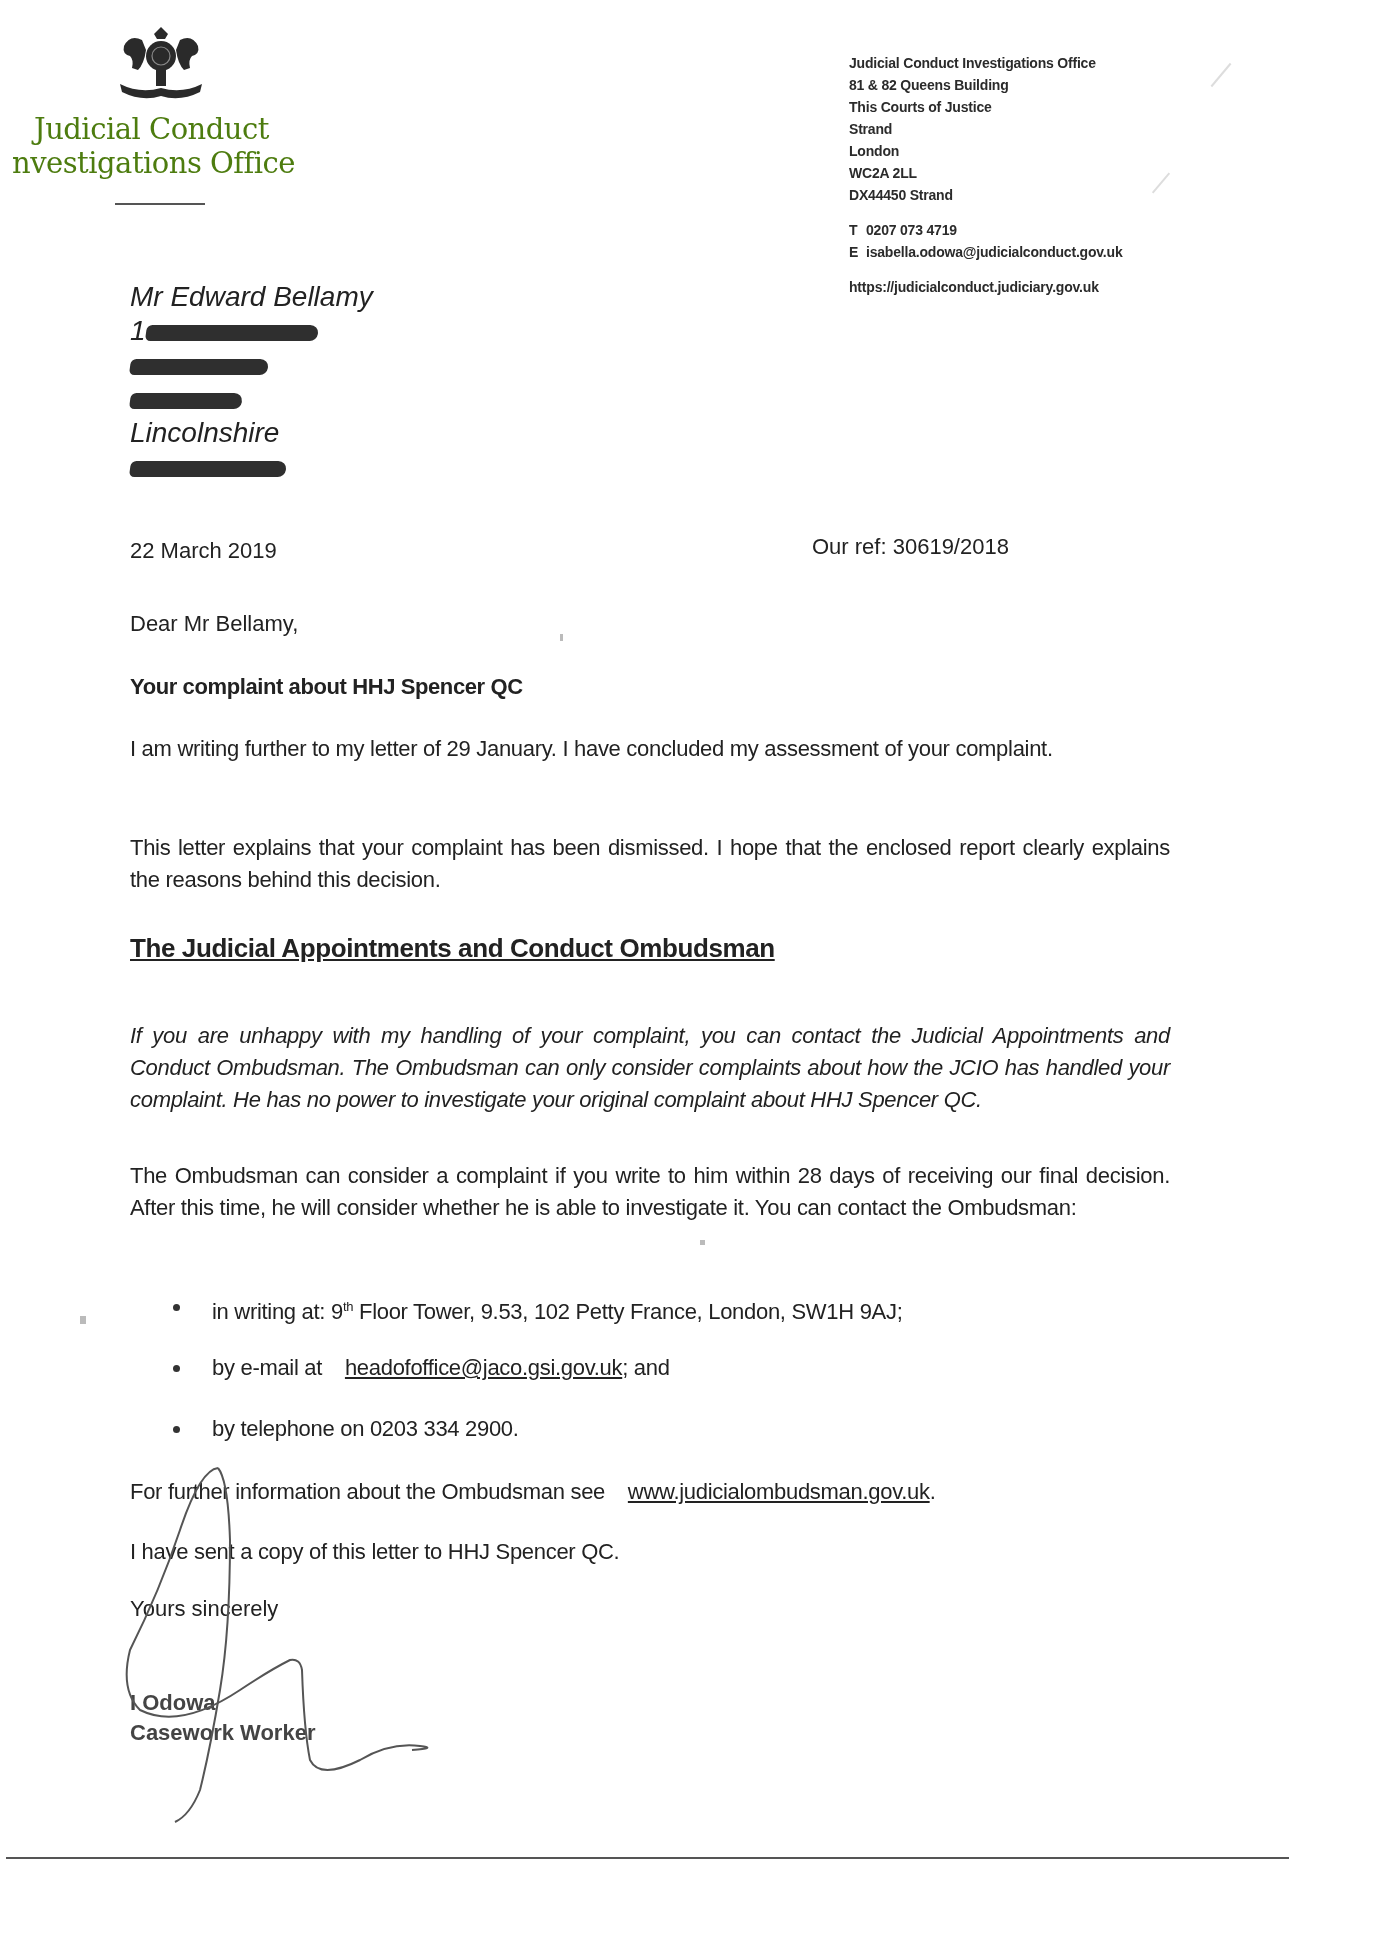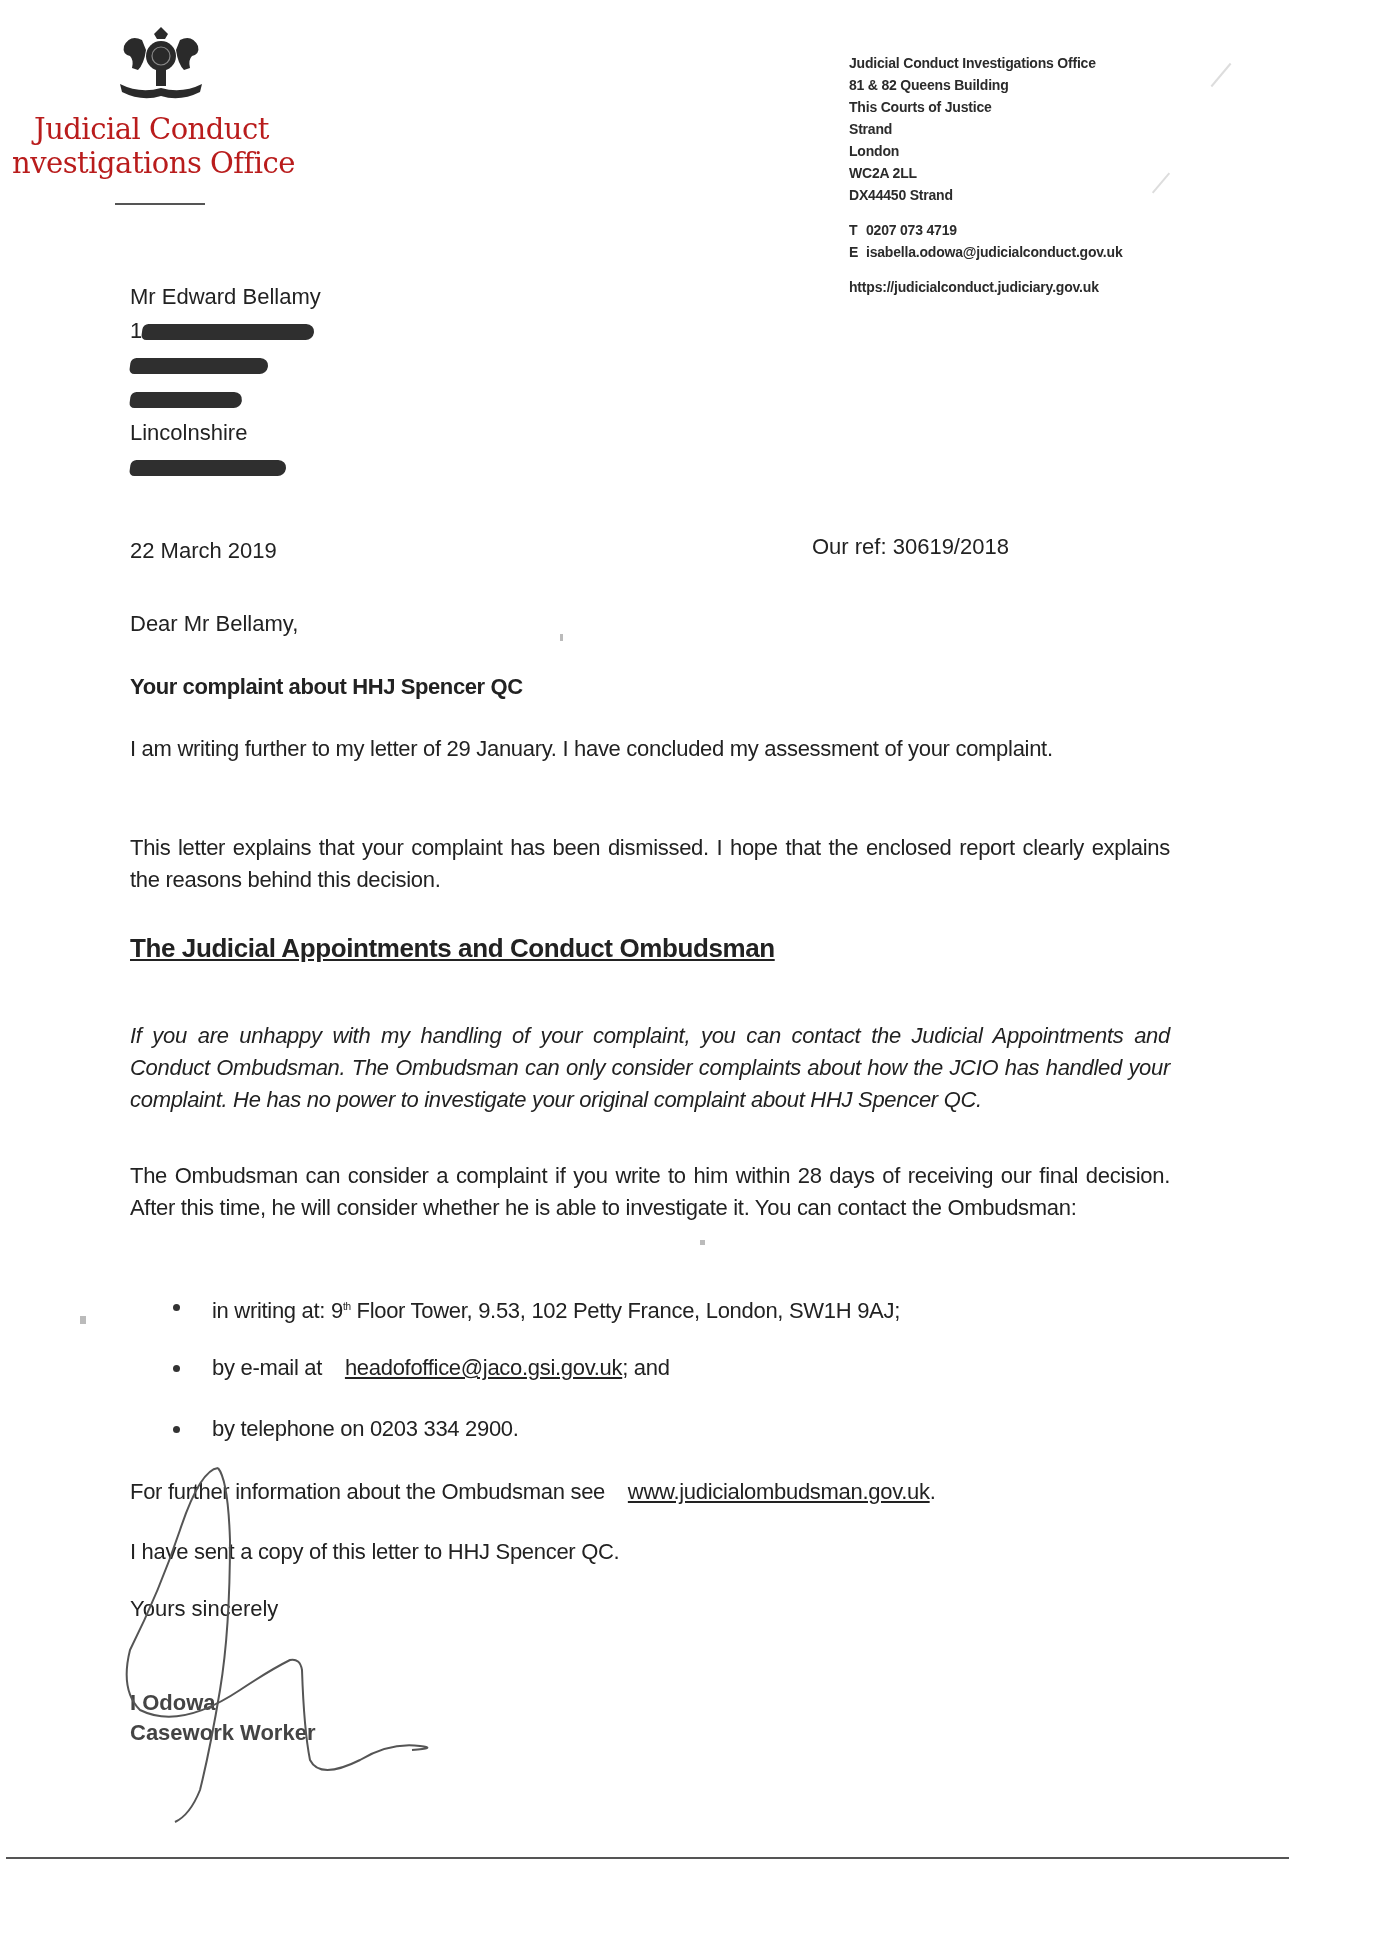--- a/index.html
+++ b/index.html
@@ -1,32 +1,32 @@
 <!DOCTYPE html>
 <html><head>
 <meta charset="utf-8">
 <style>
   html, body { margin: 0; padding: 0; background: #ffffff; }
   body { width: 1379px; height: 1950px; position: relative; overflow: hidden;
          font-family: "Liberation Sans", "DejaVu Sans", sans-serif; color: #222222; }
 
   .crest { position: absolute; left: 114px; top: 26px; width: 94px; height: 76px; }
   .org-title { position: absolute; left: 12px; top: 112px; font-family: "DejaVu Serif", "Liberation Serif", serif;
-               font-size: 29px; line-height: 34px; color: #b91c1c; letter-spacing: -0.5px; }
+               font-size: 29px; line-height: 34px; color: #4d7c0f; letter-spacing: -0.5px; }
   .org-title .l1 { display: block; padding-left: 22px; }
   .org-title .l2 { display: block; }
   .org-rule { position: absolute; left: 115px; top: 203px; width: 90px; height: 2px; background: #555; }
 
   .office-block { position: absolute; left: 849px; top: 52px; font-size: 14px; line-height: 22px;
                   font-weight: bold; color: #2b2b2b; letter-spacing: -0.2px; }
   .office-block .ln { display: block; }
   .office-block .gap { height: 13px; }
   .office-block .k { display: inline-block; width: 17px; }
 
-  .recipient { position: absolute; left: 130px; top: 280px; font-size: 22px; line-height: 34px; color: #222; }
+  .recipient { position: absolute; left: 130px; top: 280px; font-size: 28px; line-height: 34px; color: #222; font-style: italic; }
   .recipient .ln { display: block; height: 34px; }
   .redact { display: inline-block; background: #2f2f2f; height: 16px; border-radius: 6px 10px 8px 6px;
             vertical-align: middle; transform: skewX(-8deg); }
 
   .date { position: absolute; left: 130px; top: 538px; font-size: 22px; }
   .ref { position: absolute; left: 812px; top: 534px; font-size: 22px; }
   .greeting { position: absolute; left: 130px; top: 611px; font-size: 22px; }
   .subject { position: absolute; left: 130px; top: 674px; font-size: 22px; font-weight: bold; letter-spacing: -0.4px; }
 
   .para { position: absolute; left: 130px; width: 1040px; font-size: 22px; line-height: 32px;
@@ -34,21 +34,21 @@
   .p1 { top: 733px; }
   .p2 { top: 832px; }
   .heading2 { position: absolute; left: 130px; top: 933px; font-size: 26px; font-weight: bold;
               text-decoration: underline; letter-spacing: -0.4px; }
   .p3 { top: 1020px; font-style: italic; }
   .p4 { top: 1160px; }
 
   .bullets { position: absolute; left: 130px; top: 1292px; font-size: 22px; letter-spacing: -0.3px; }
   .bullet { position: relative; padding-left: 82px; height: 61px; line-height: 30px; }
   .bullet .dot { position: absolute; left: 43px; top: 12px; width: 7px; height: 7px; border-radius: 50%; background: #333; }
-  .bullet sup { font-size: 10px; }
+  .bullet sup { font-size: 13px; }
   .link { text-decoration: underline; color: #222; margin-left: 17px; }
 
   .p5 { top: 1476px; }
   .p6 { top: 1536px; }
   .closing { position: absolute; left: 130px; top: 1596px; font-size: 22px; }
   .sig-name { position: absolute; left: 130px; top: 1688px; font-size: 22px; font-weight: bold; color: #444; line-height: 30px; }
   .sig-name .ln { display: block; }
 
   .signature { position: absolute; left: 120px; top: 1430px; width: 320px; height: 400px; pointer-events: none; }
   .footer-rule { position: absolute; left: 6px; top: 1857px; width: 1283px; height: 2px; background: #555; }

